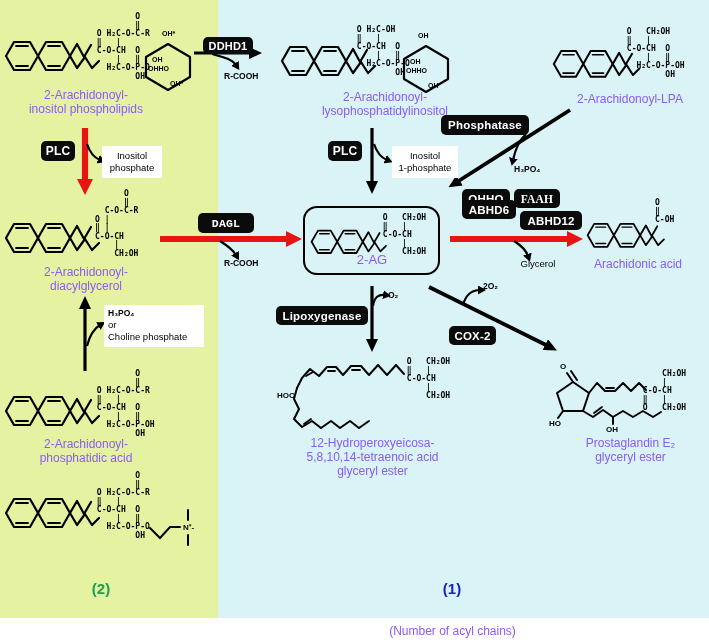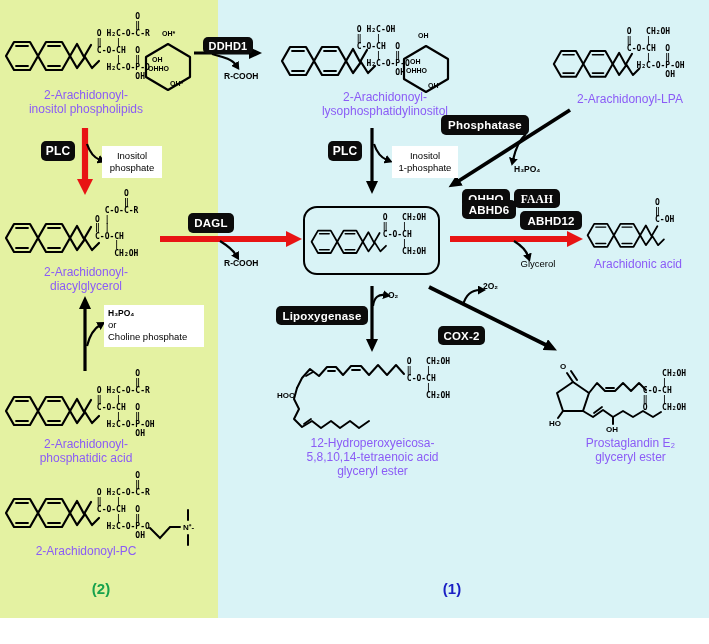--- a/index.html
+++ b/index.html
@@ -196,56 +196,57 @@
   <span class="atom" style="left:549px;top:419px;">HO</span>
   <span class="atom" style="left:606px;top:425px;">OH</span>
 
   <div class="lbl" style="left:0;top:88px;width:172px;">2-Arachidonoyl-
 inositol phospholipids</div>
   <div class="lbl" style="left:295px;top:90px;width:180px;">2-Arachidonoyl-
 lysophosphatidylinositol</div>
   <div class="lbl" style="left:540px;top:92px;width:180px;">2-Arachidonoyl-LPA</div>
   <div class="lbl" style="left:0;top:265px;width:172px;">2-Arachidonoyl-
 diacylglycerol</div>
+  <div class="lbl" style="left:303px;top:252px;width:138px;font-size:13px;">2-AG</div>
   <div class="lbl" style="left:553px;top:257px;width:170px;">Arachidonic acid</div>
   <div class="lbl" style="left:275px;top:436px;width:195px;">12-Hydroperoxyeicosa-
 5,8,10,14-tetraenoic acid
 glyceryl ester</div>
   <div class="lbl" style="left:543px;top:436px;width:175px;">Prostaglandin E₂
 glyceryl ester</div>
   <div class="lbl" style="left:0;top:437px;width:172px;">2-Arachidonoyl-
 phosphatidic acid</div>
-  <div class="lbl" style="left:0;top:544px;width:172px;">2-Arachidonoyl-PC</div>
 
   <div class="agbox" style="left:303px;top:206px;width:133px;height:65px;"></div>
 
   <div class="enzyme" style="left:203px;top:37px;width:50px;height:17px;font-size:11px;">DDHD1</div>
   <div class="enzyme" style="left:41px;top:141px;width:34px;height:20px;font-size:12px;">PLC</div>
   <div class="enzyme" style="left:328px;top:141px;width:34px;height:20px;font-size:12px;">PLC</div>
   <div class="enzyme" style="left:441px;top:115px;width:88px;height:20px;">Phosphatase</div>
-  <div class="enzyme" style="left:188px;top:213px;width:46px;height:20px;">DAGL</div>
+  <div class="enzyme" style="left:198px;top:213px;width:56px;height:20px;font-family:Liberation Mono, monospace;">DAGL</div>
   <div class="enzyme" style="left:462px;top:189px;width:48px;height:19px;">OHHO</div>
   <div class="enzyme" style="left:514px;top:189px;width:46px;height:19px;font-family:Liberation Serif, serif;">FAAH</div>
   <div class="enzyme" style="left:462px;top:200px;width:54px;height:19px;">ABHD6</div>
   <div class="enzyme" style="left:520px;top:211px;width:62px;height:19px;">ABHD12</div>
   <div class="enzyme" style="left:276px;top:306px;width:92px;height:19px;">Lipoxygenase</div>
-  <div class="enzyme" style="left:438px;top:326px;width:47px;height:19px;">COX-2</div>
+  <div class="enzyme" style="left:449px;top:326px;width:47px;height:19px;">COX-2</div>
 
   <span class="bp" style="left:224px;top:71px;">R-COOH</span>
   <div class="wbox" style="left:102px;top:146px;width:60px;height:32px;">Inositol
 phosphate</div>
   <div class="wbox" style="left:392px;top:146px;width:66px;height:32px;">Inositol
 1-phosphate</div>
   <span class="bp" style="left:514px;top:164px;">H₃PO₄</span>
   <span class="bp" style="left:224px;top:258px;">R-COOH</span>
   <div class="bp9" style="left:503px;top:258px;width:70px;">Glycerol</div>
   <span class="bp" style="left:388px;top:290px;">O₂</span>
   <span class="bp" style="left:483px;top:281px;">2O₂</span>
   <div class="wbox2" style="left:104px;top:305px;width:92px;">
     <div class="b8">H₃PO₄</div>
     <div>or</div>
     <div>Choline phosphate</div>
   </div>
 
   <div class="tag" style="left:61px;top:580px;width:80px;color:#17a24d;">(2)</div>
   <div class="tag" style="left:412px;top:580px;width:80px;color:#1a1fc4;">(1)</div>
+  <div class="lbl" style="left:330px;top:624px;width:245px;">(Number of acyl chains)</div>
 
 </div>
 
 </body></html>

